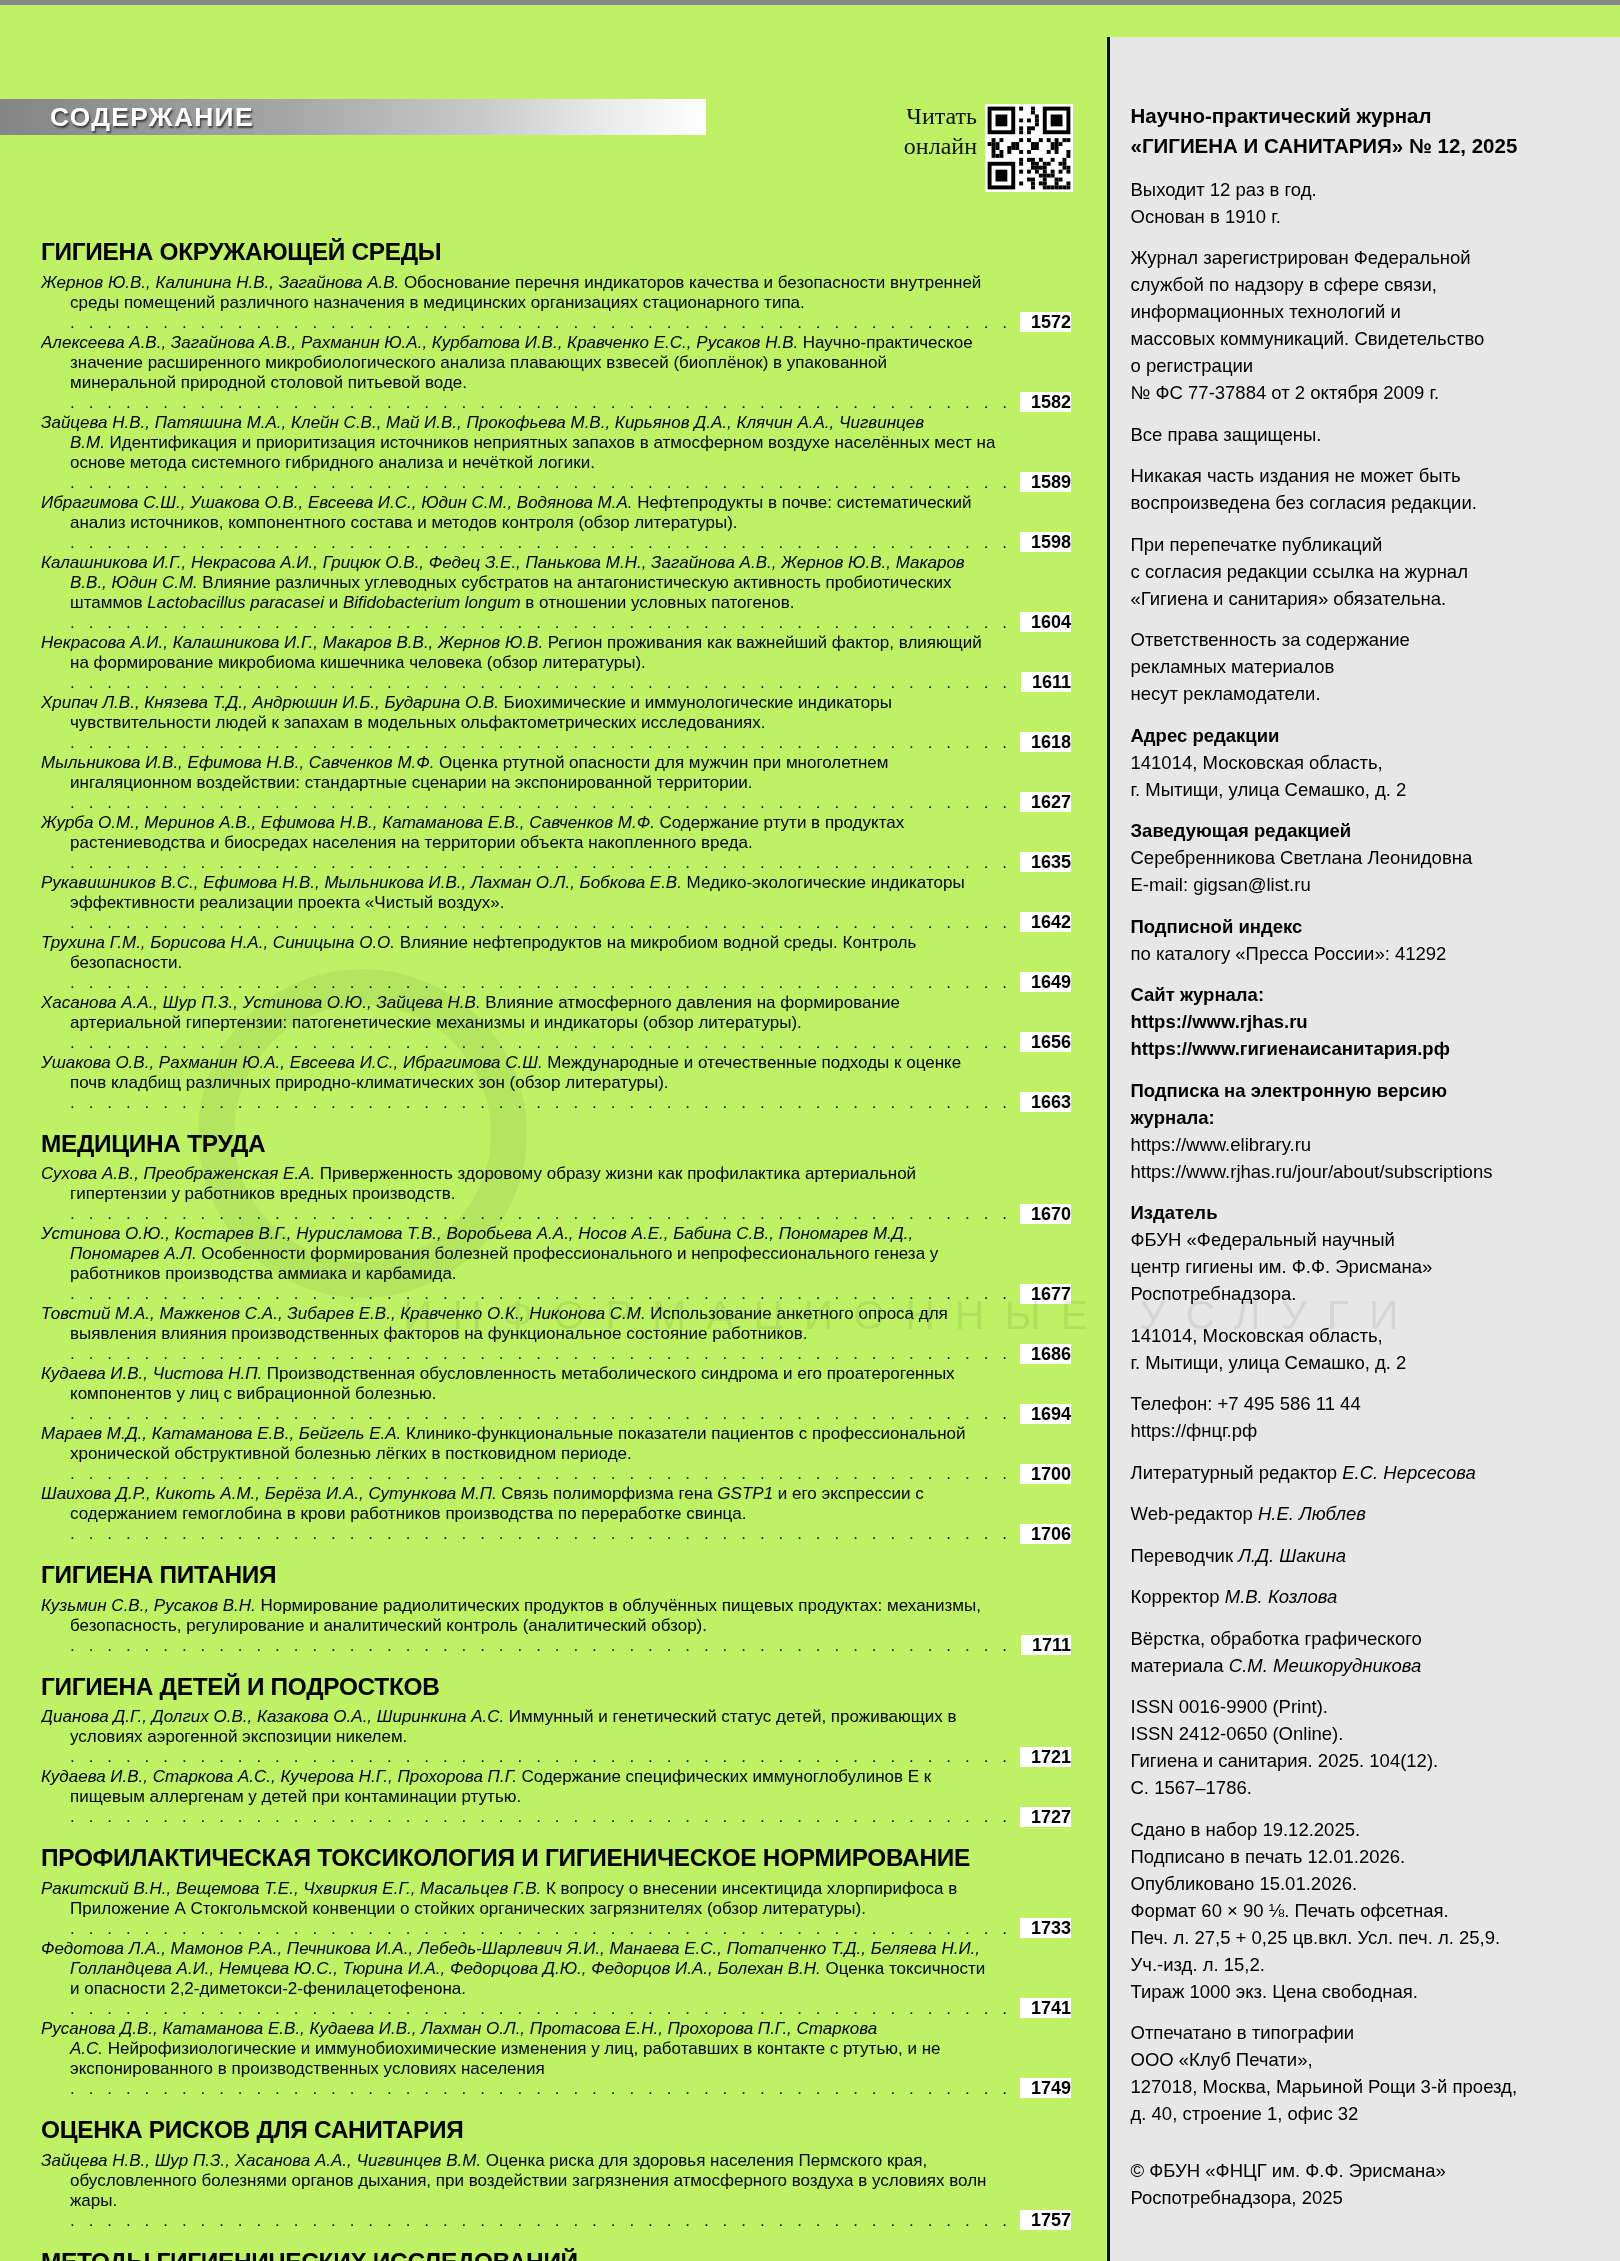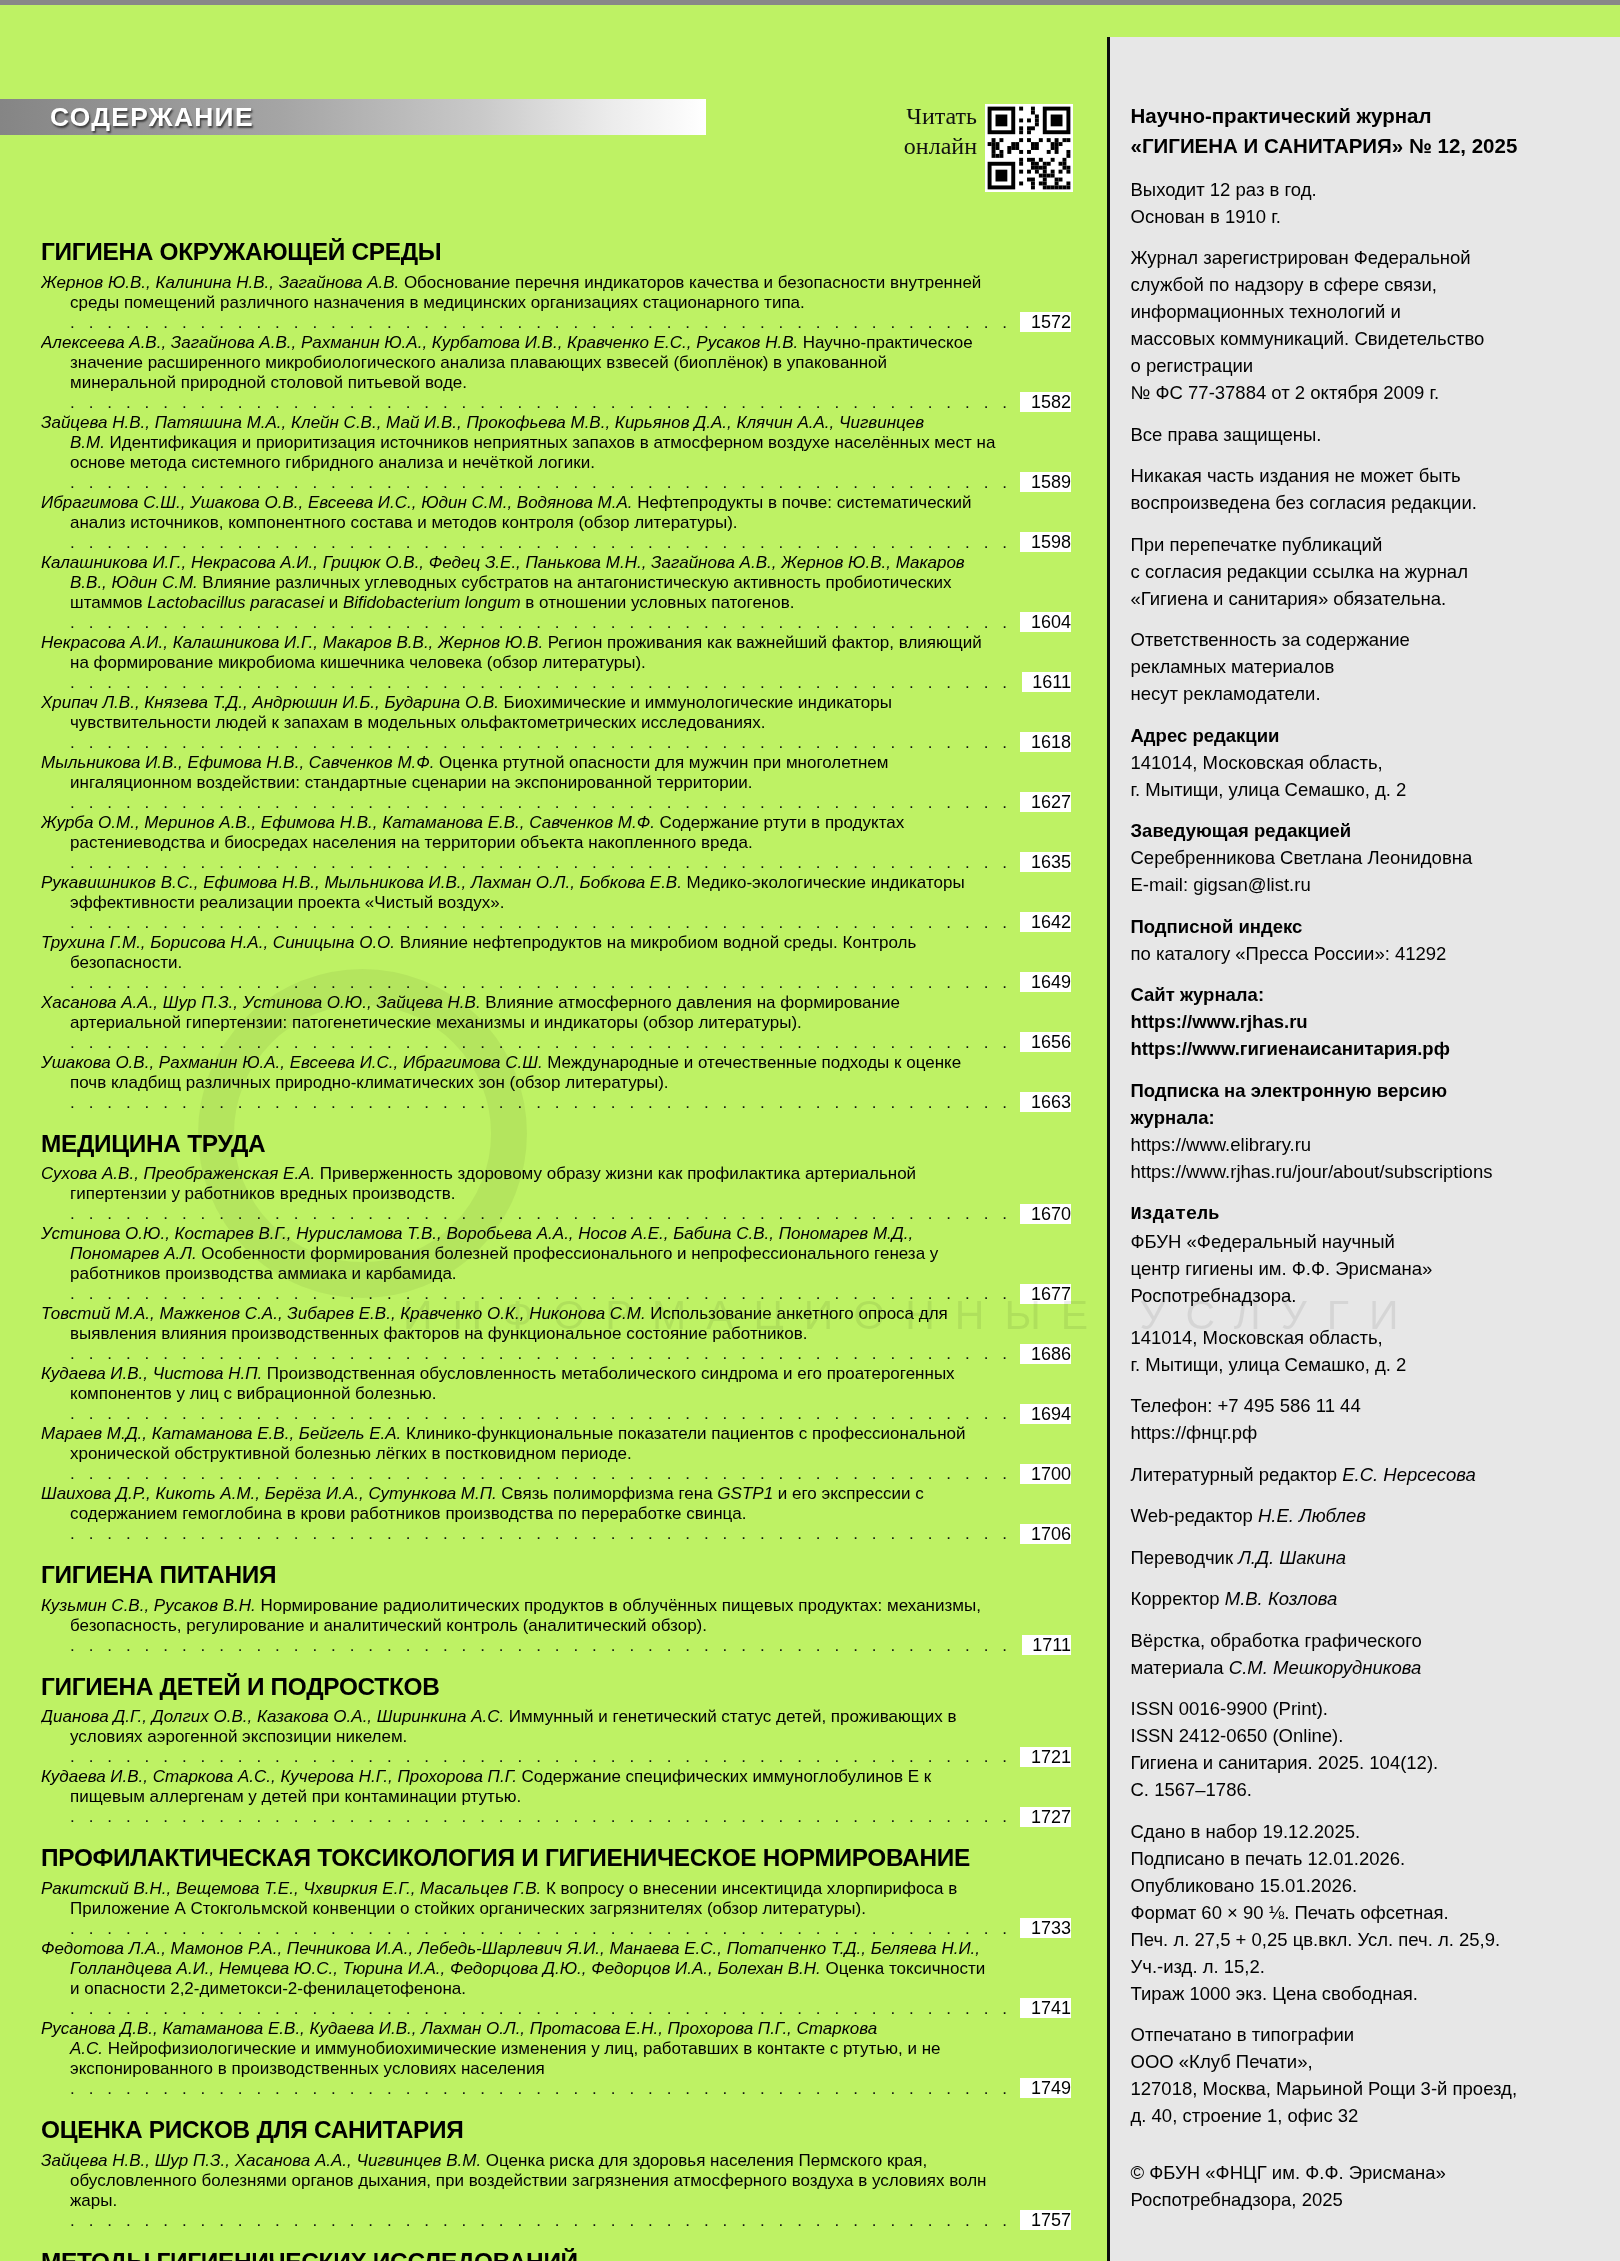--- a/index.html
+++ b/index.html
@@ -35,21 +35,21 @@
   }
   .sec-h:first-child { margin-top:0; }
   .entry {
     position:relative; margin:0; overflow:hidden;
     padding-left:29px; padding-right:74px; text-indent:-29px;
   }
   .authors { font-style:italic; margin-right:4.6px; }
   .leader { white-space:nowrap; letter-spacing:4.6px; color:#111; }
   .pageno {
     position:absolute; right:0; bottom:0.7px; text-indent:0;
-    font-weight:normal; font-size:18px; background:#fff; padding-left:10.6px;
+    font-weight:bold; font-size:18px; background:#fff; padding-left:10.6px;
   }
   
   .sidebar {
     position:absolute; left:1107px; top:32px; right:0; bottom:0;
     background:#e7e7e7; border-left:3.3px solid #0c0c0c;
   }
   .sidebar-inner { padding:64px 20px 0 20.5px; font-size:18.5px; line-height:27px; }
   .sb-block { margin-top:14.5px; }
   .sb-block:first-child { margin-top:0; }
   .sb-block:last-child { margin-top:30px; }
@@ -289,21 +289,21 @@
           <div class="sb-line"><span style="font-weight: bold;">https://www.rjhas.ru</span></div>
           <div class="sb-line"><span style="font-weight: bold;">https://www.гигиенаисанитария.рф</span></div>
         </div>
         <div class="sb-block">
           <div class="sb-line"><span style="font-weight: bold;">Подписка на электронную версию</span></div>
           <div class="sb-line"><span style="font-weight: bold;">журнала:</span></div>
           <div class="sb-line">https://www.elibrary.ru</div>
           <div class="sb-line">https://www.rjhas.ru/jour/about/subscriptions</div>
         </div>
         <div class="sb-block">
-          <div class="sb-line"><span style="font-weight: bold; font-family: Liberation Mono, monospace;">Издатель</span></div>
+          <div class="sb-line"><span style="font-weight: bold;">Издатель</span></div>
           <div class="sb-line">ФБУН «Федеральный научный</div>
           <div class="sb-line">центр гигиены им. Ф.Ф. Эрисмана»</div>
           <div class="sb-line">Роспотребнадзора.</div>
         </div>
         <div class="sb-block">
           <div class="sb-line">141014, Московская область,</div>
           <div class="sb-line">г. Мытищи, улица Семашко, д. 2</div>
         </div>
         <div class="sb-block">
           <div class="sb-line">Телефон: +7 495 586 11 44</div>

